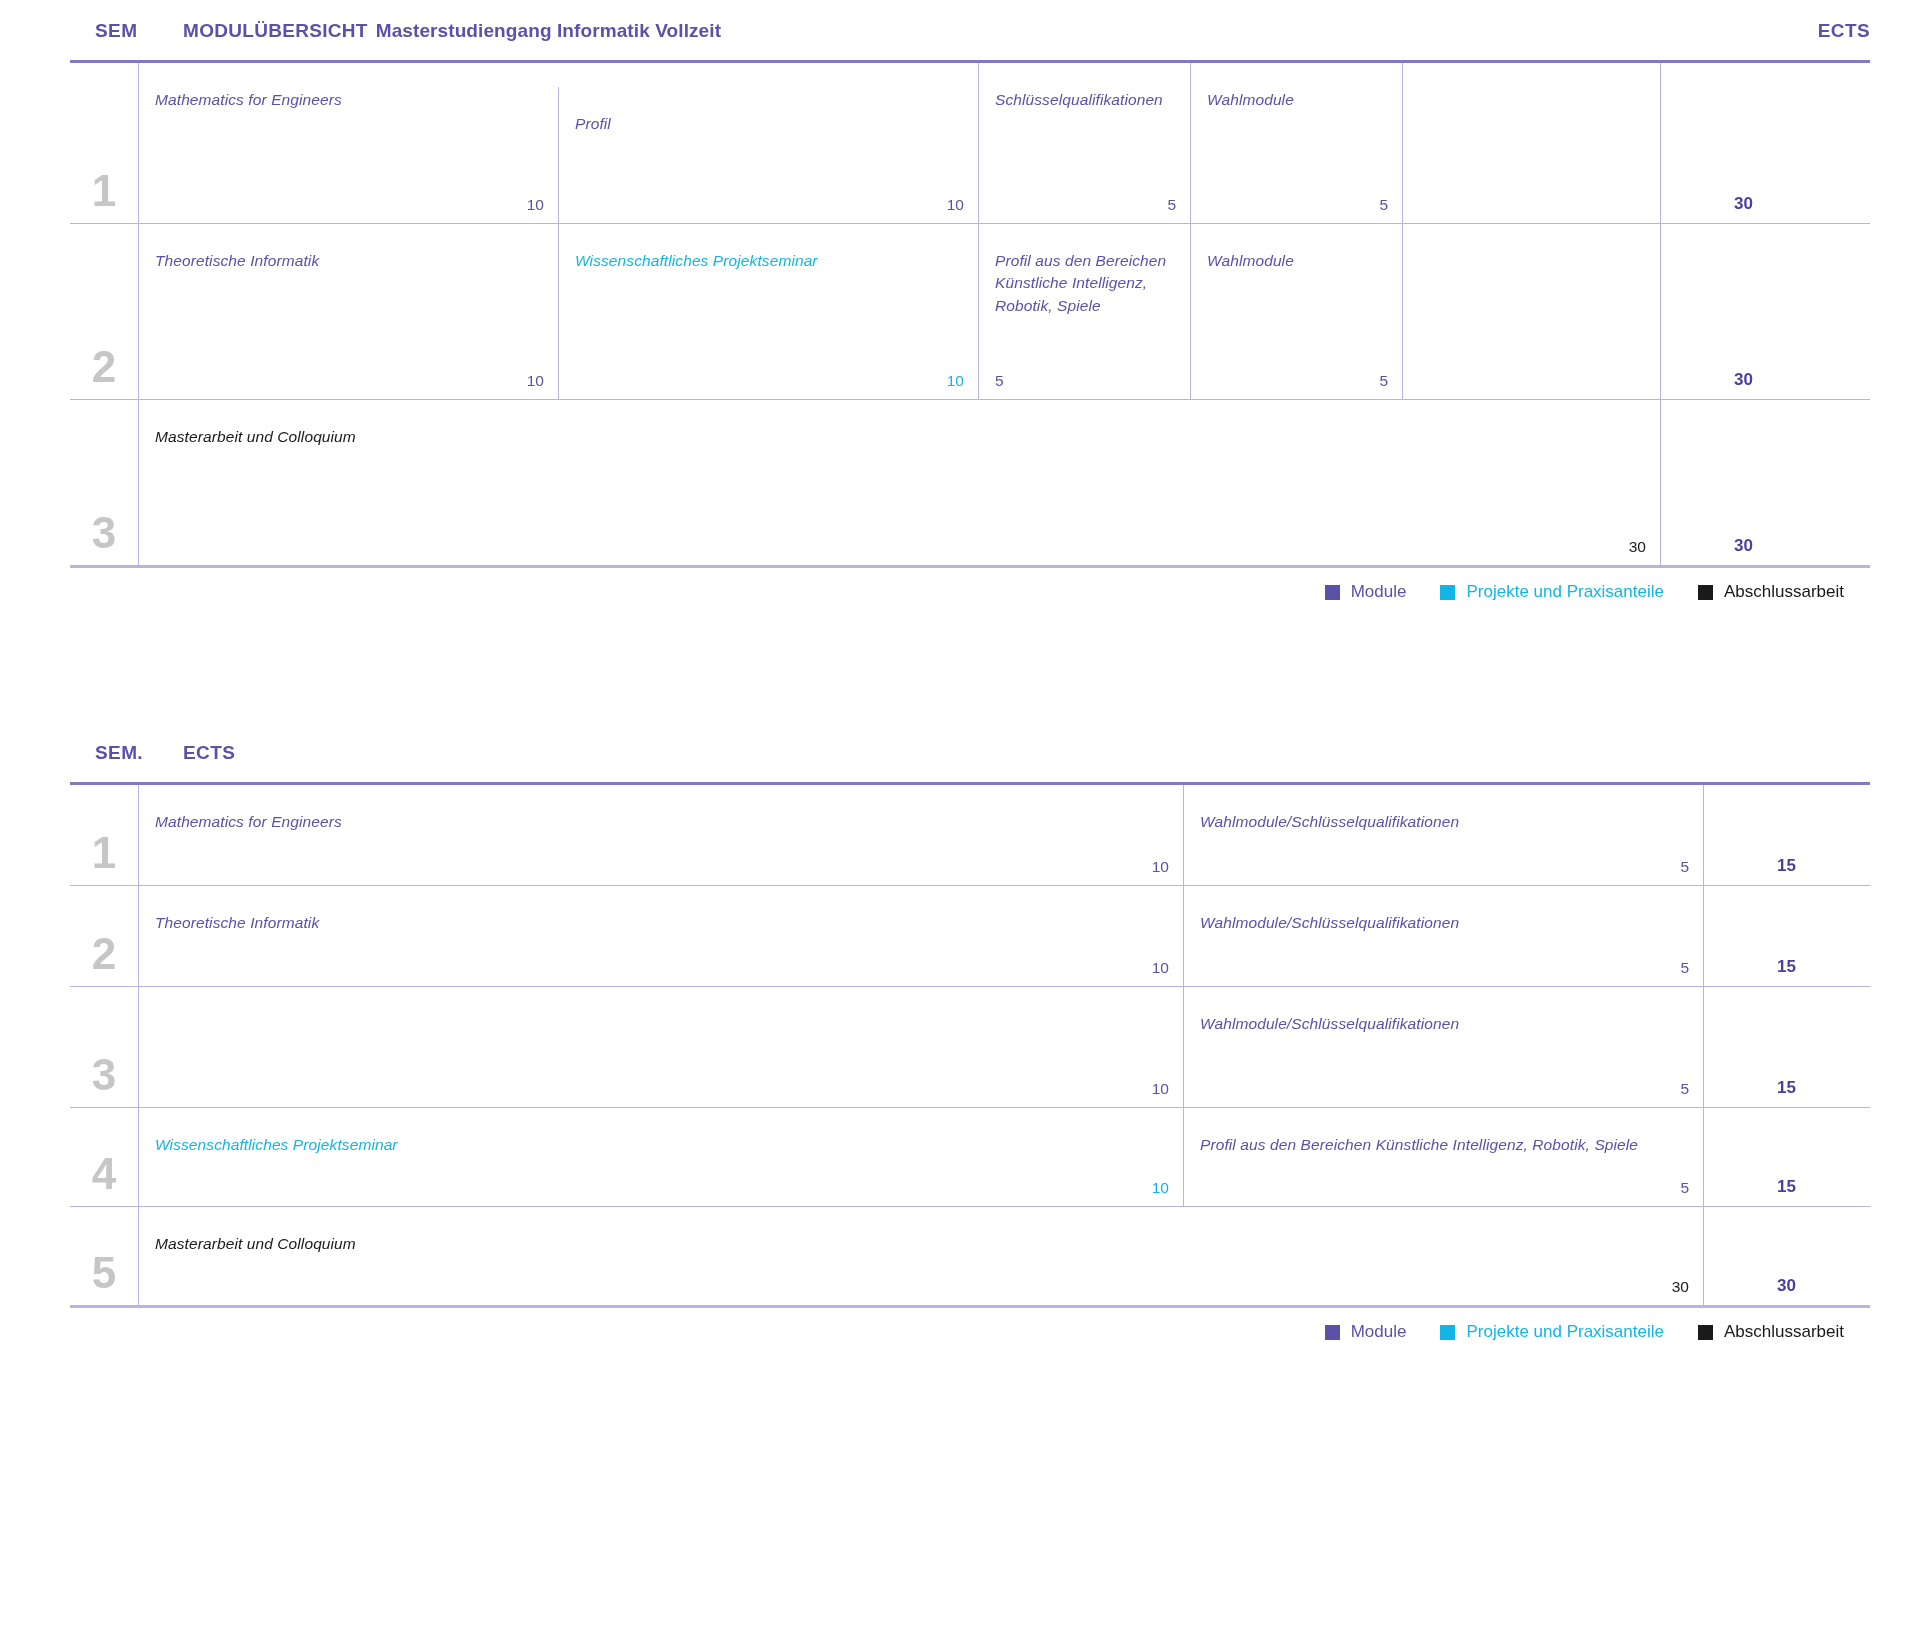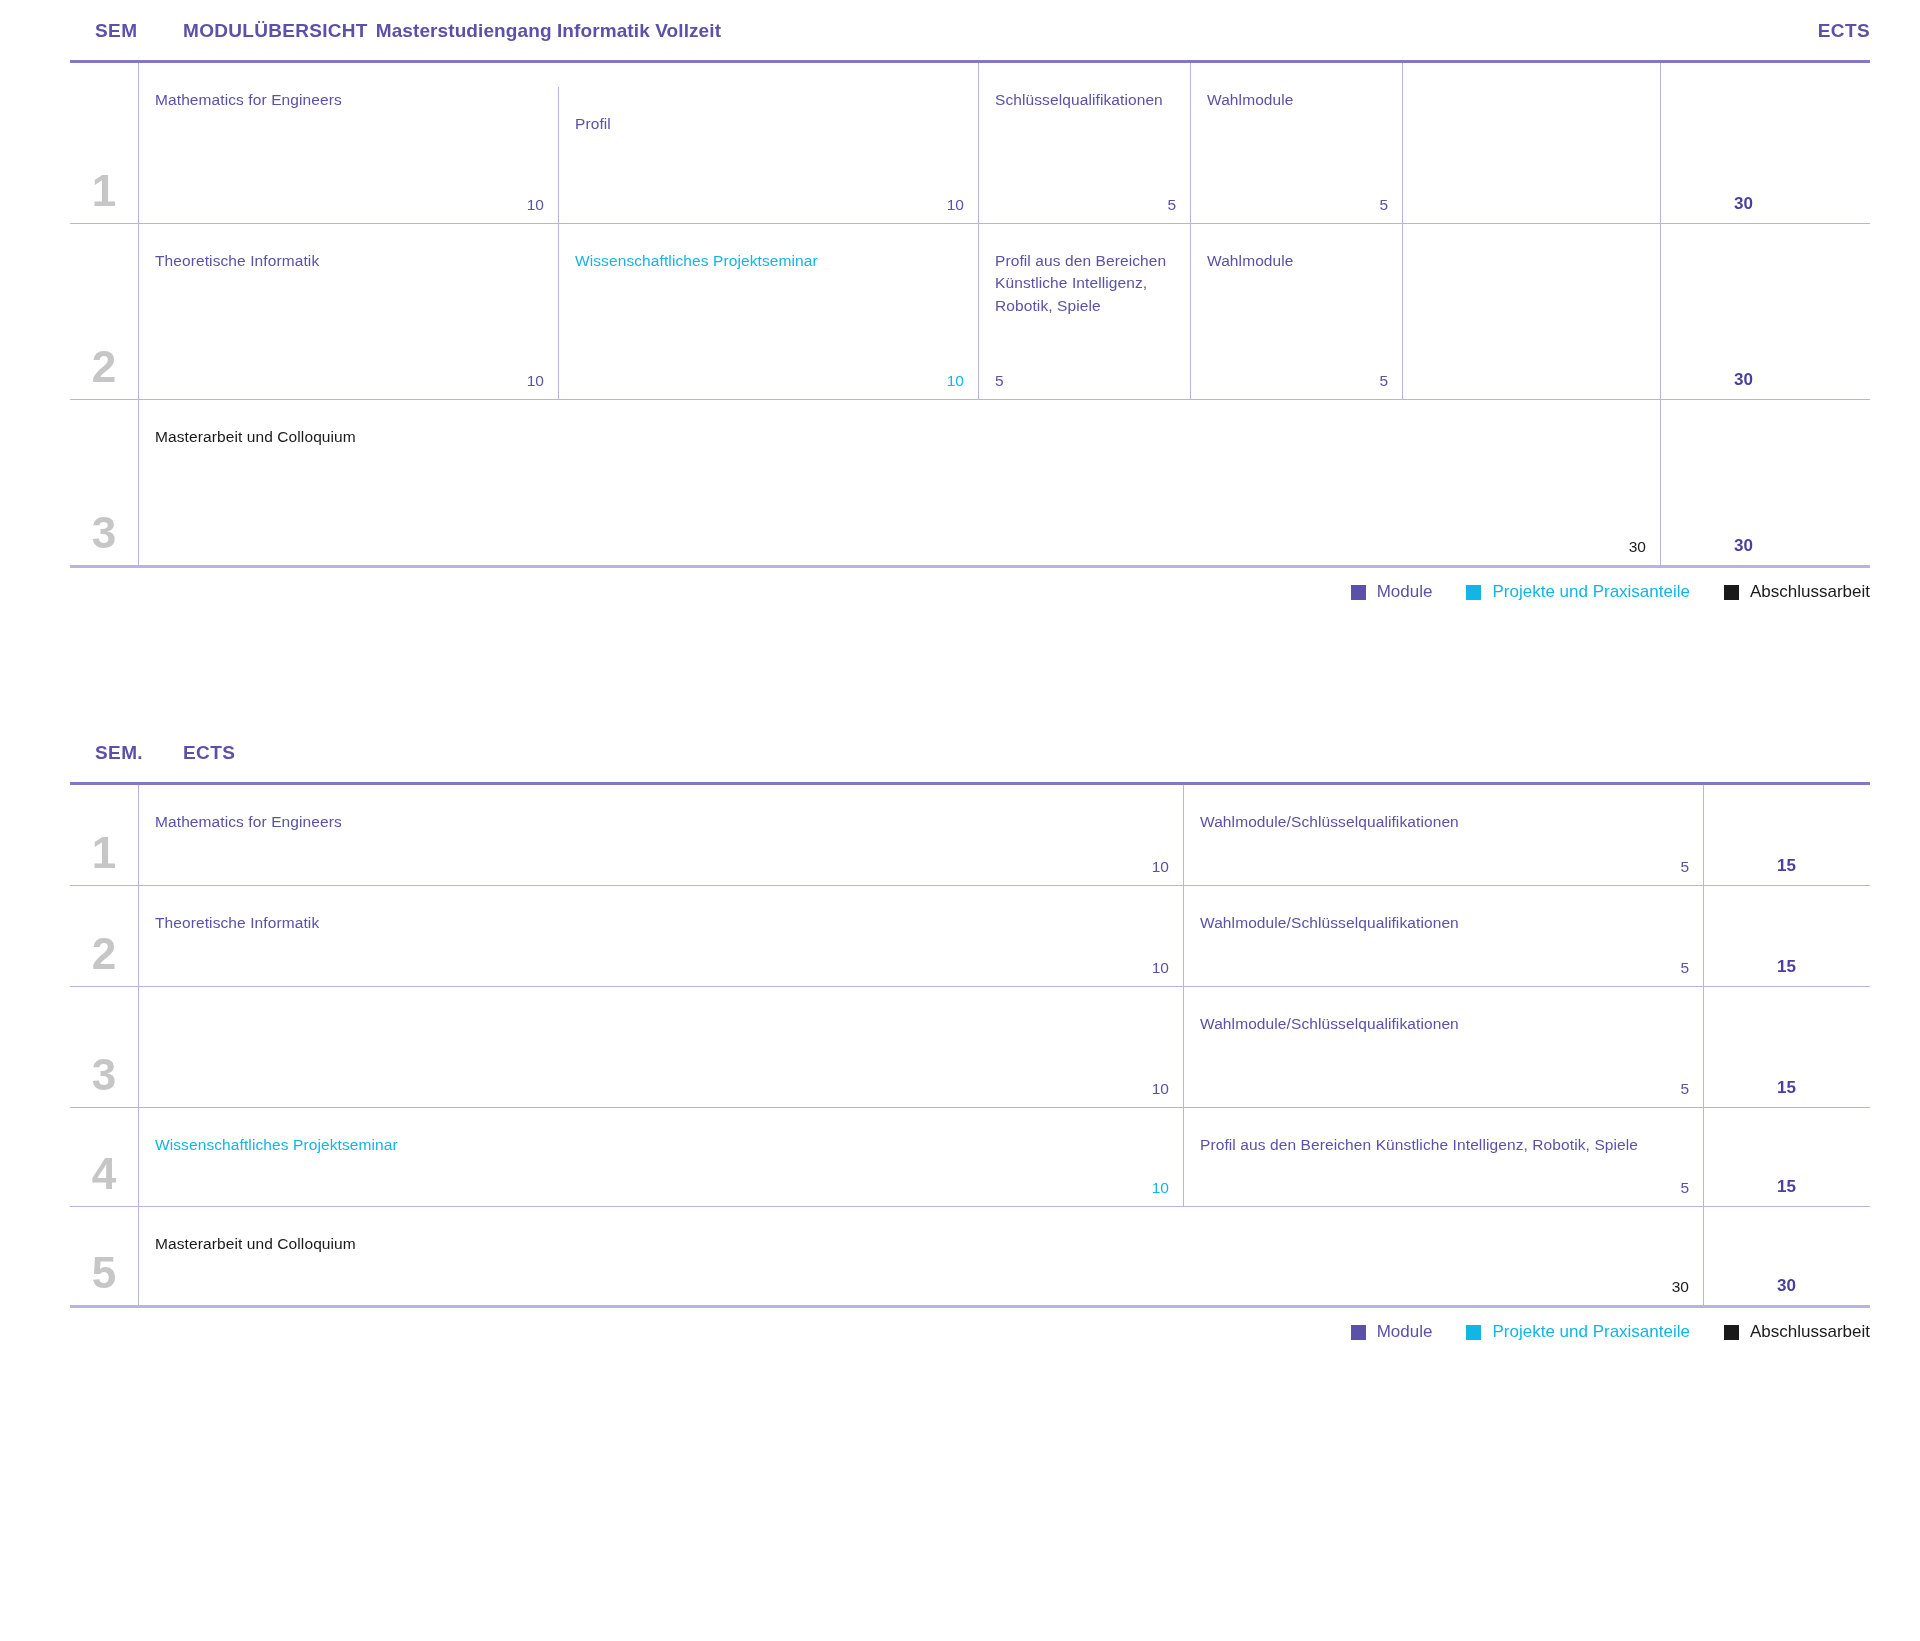--- a/index.html
+++ b/index.html
@@ -102,20 +102,21 @@
     position: relative;
     border-left: 1px solid #b9b3e0;
     padding: 26px 14px 8px 16px;
     box-sizing: border-box;
   }
   .cell-title {
     font-size: 15.5px;
     line-height: 1.45;
     color: #5b51a8;
     letter-spacing: 0.1px;
+    font-style: italic;
   }
   .cell-title.cyan { color: #12b5e5; }
   .cell-title.black { color: #1a1a1a; }
 
   .cell-credit {
     position: absolute;
     right: 14px;
     bottom: 9px;
     font-size: 15.5px;
     color: #5b51a8;
@@ -140,21 +141,21 @@
     font-weight: bold;
     color: #4a3fa0;
   }
 
   
   .legend {
     display: flex;
     justify-content: flex-end;
     align-items: center;
     gap: 34px;
-    padding: 14px 50px 0 0;
+    padding: 14px 76px 0 0;
   }
   .legend-item {
     display: flex;
     align-items: center;
     gap: 11px;
     font-size: 17px;
   }
   .legend-swatch {
     width: 15px;
     height: 15px;

